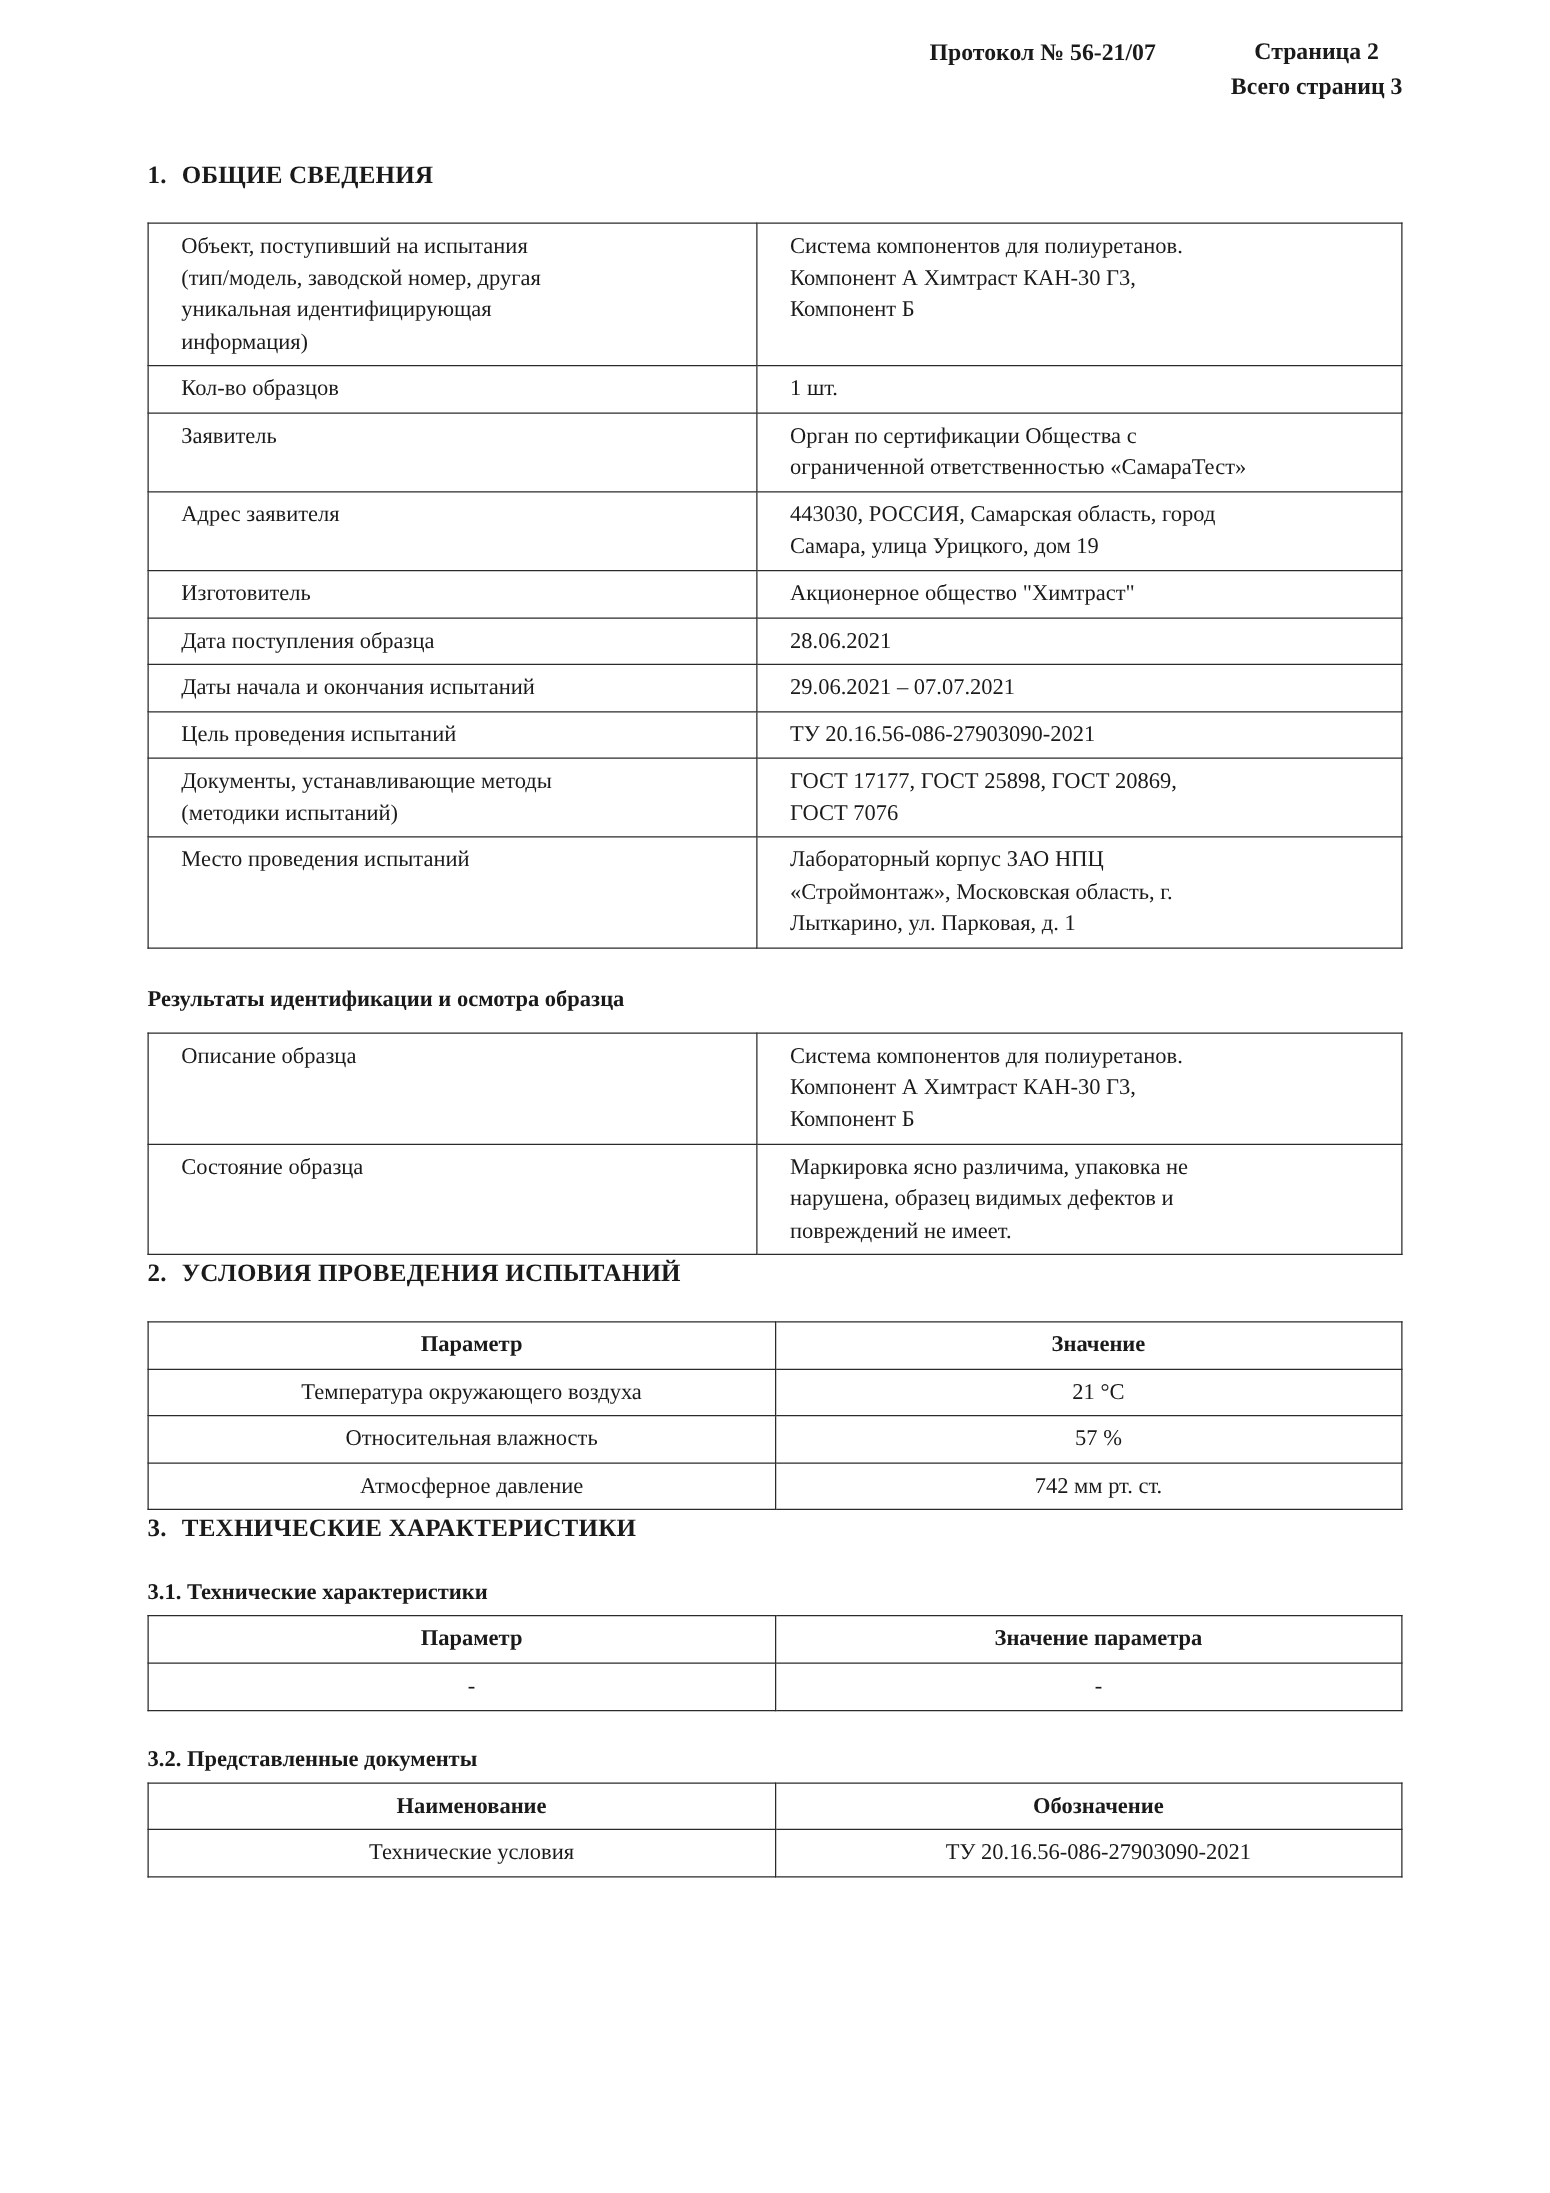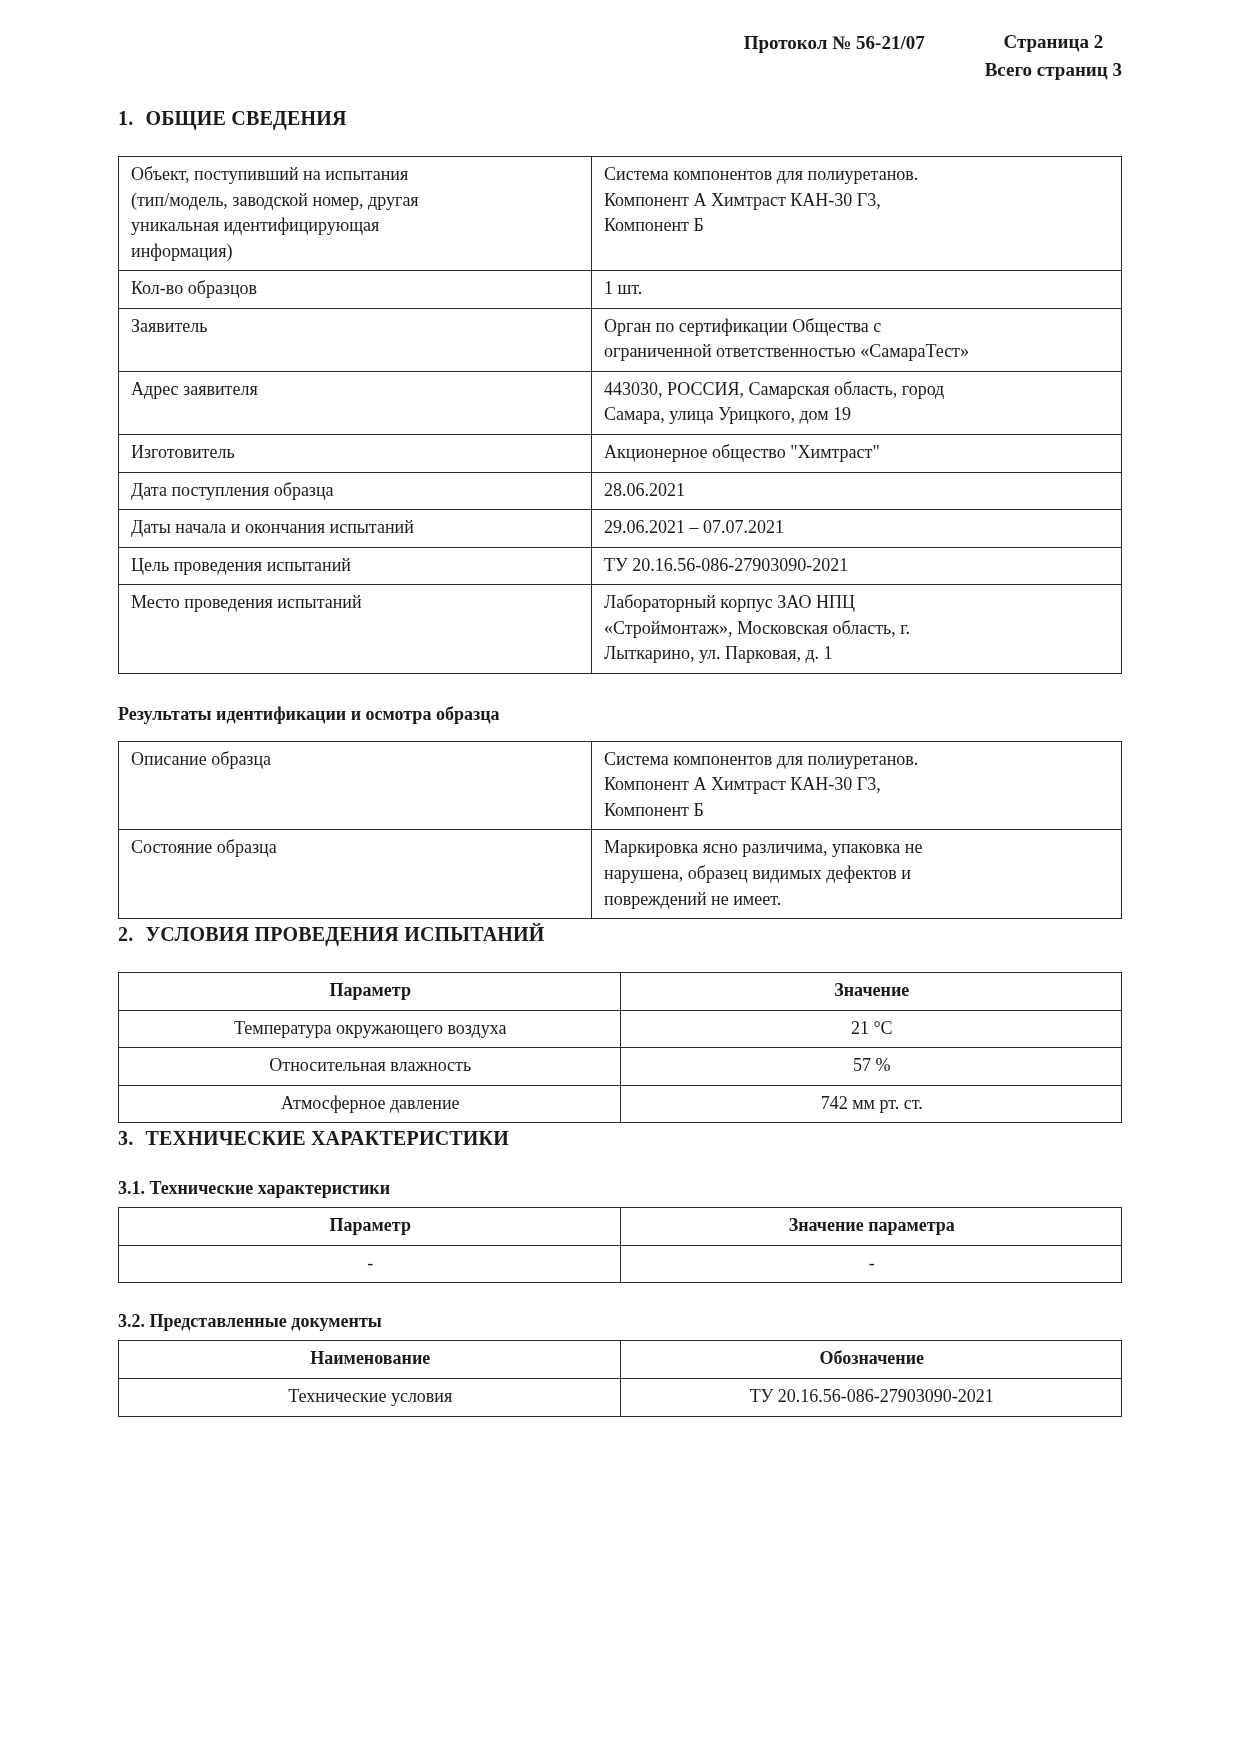--- a/index.html
+++ b/index.html
@@ -24,21 +24,21 @@
 
   
   .doc-header {
     display: flex;
     justify-content: flex-end;
     align-items: flex-start;
     gap: 60px;
     font-weight: bold;
     font-size: 19px;
     line-height: 1.45;
-    margin-bottom: 24px;
+    margin-bottom: 46px;
   }
   .doc-header .protocol-no {
     white-space: nowrap;
     padding-top: 1px;
   }
   .doc-header .pager {
     text-align: center;
     white-space: nowrap;
   }
 
@@ -67,21 +67,21 @@
   
   table {
     border-collapse: collapse;
     width: 100%;
     font-size: 18px;
     line-height: 1.42;
     table-layout: fixed;
   }
   table.bordered td, table.bordered th {
     border: 1px solid #2b2b2b;
-    padding: 5px 10px 6px 12px;
+    padding: 5px 10px 6px 26px;
     vertical-align: top;
     text-align: left;
     font-weight: normal;
   }
   table.bordered td.cell-left {
     width: 450px;
   }
   table.params td.p-name {
     text-align: center;
   }
@@ -179,20 +179,30 @@
             <td>
               <span class="line">29.06.2021 – 07.07.2021</span>
             </td>
           </tr>
           <tr>
             <td class="cell-left">
               <span class="line">Цель проведения испытаний</span>
             </td>
             <td>
               <span class="line">ТУ 20.16.56-086-27903090-2021</span>
+            </td>
+          </tr>
+          <tr>
+            <td class="cell-left">
+              <span class="line">Документы, устанавливающие методы</span>
+              <span class="line">(методики испытаний)</span>
+            </td>
+            <td>
+              <span class="line">ГОСТ 17177, ГОСТ 25898, ГОСТ 20869,</span>
+              <span class="line">ГОСТ 7076</span>
             </td>
           </tr>
           <tr>
             <td class="cell-left">
               <span class="line">Место проведения испытаний</span>
             </td>
             <td>
               <span class="line">Лабораторный корпус ЗАО НПЦ</span>
               <span class="line">«Строймонтаж», Московская область, г.</span>
               <span class="line">Лыткарино, ул. Парковая, д. 1</span>

